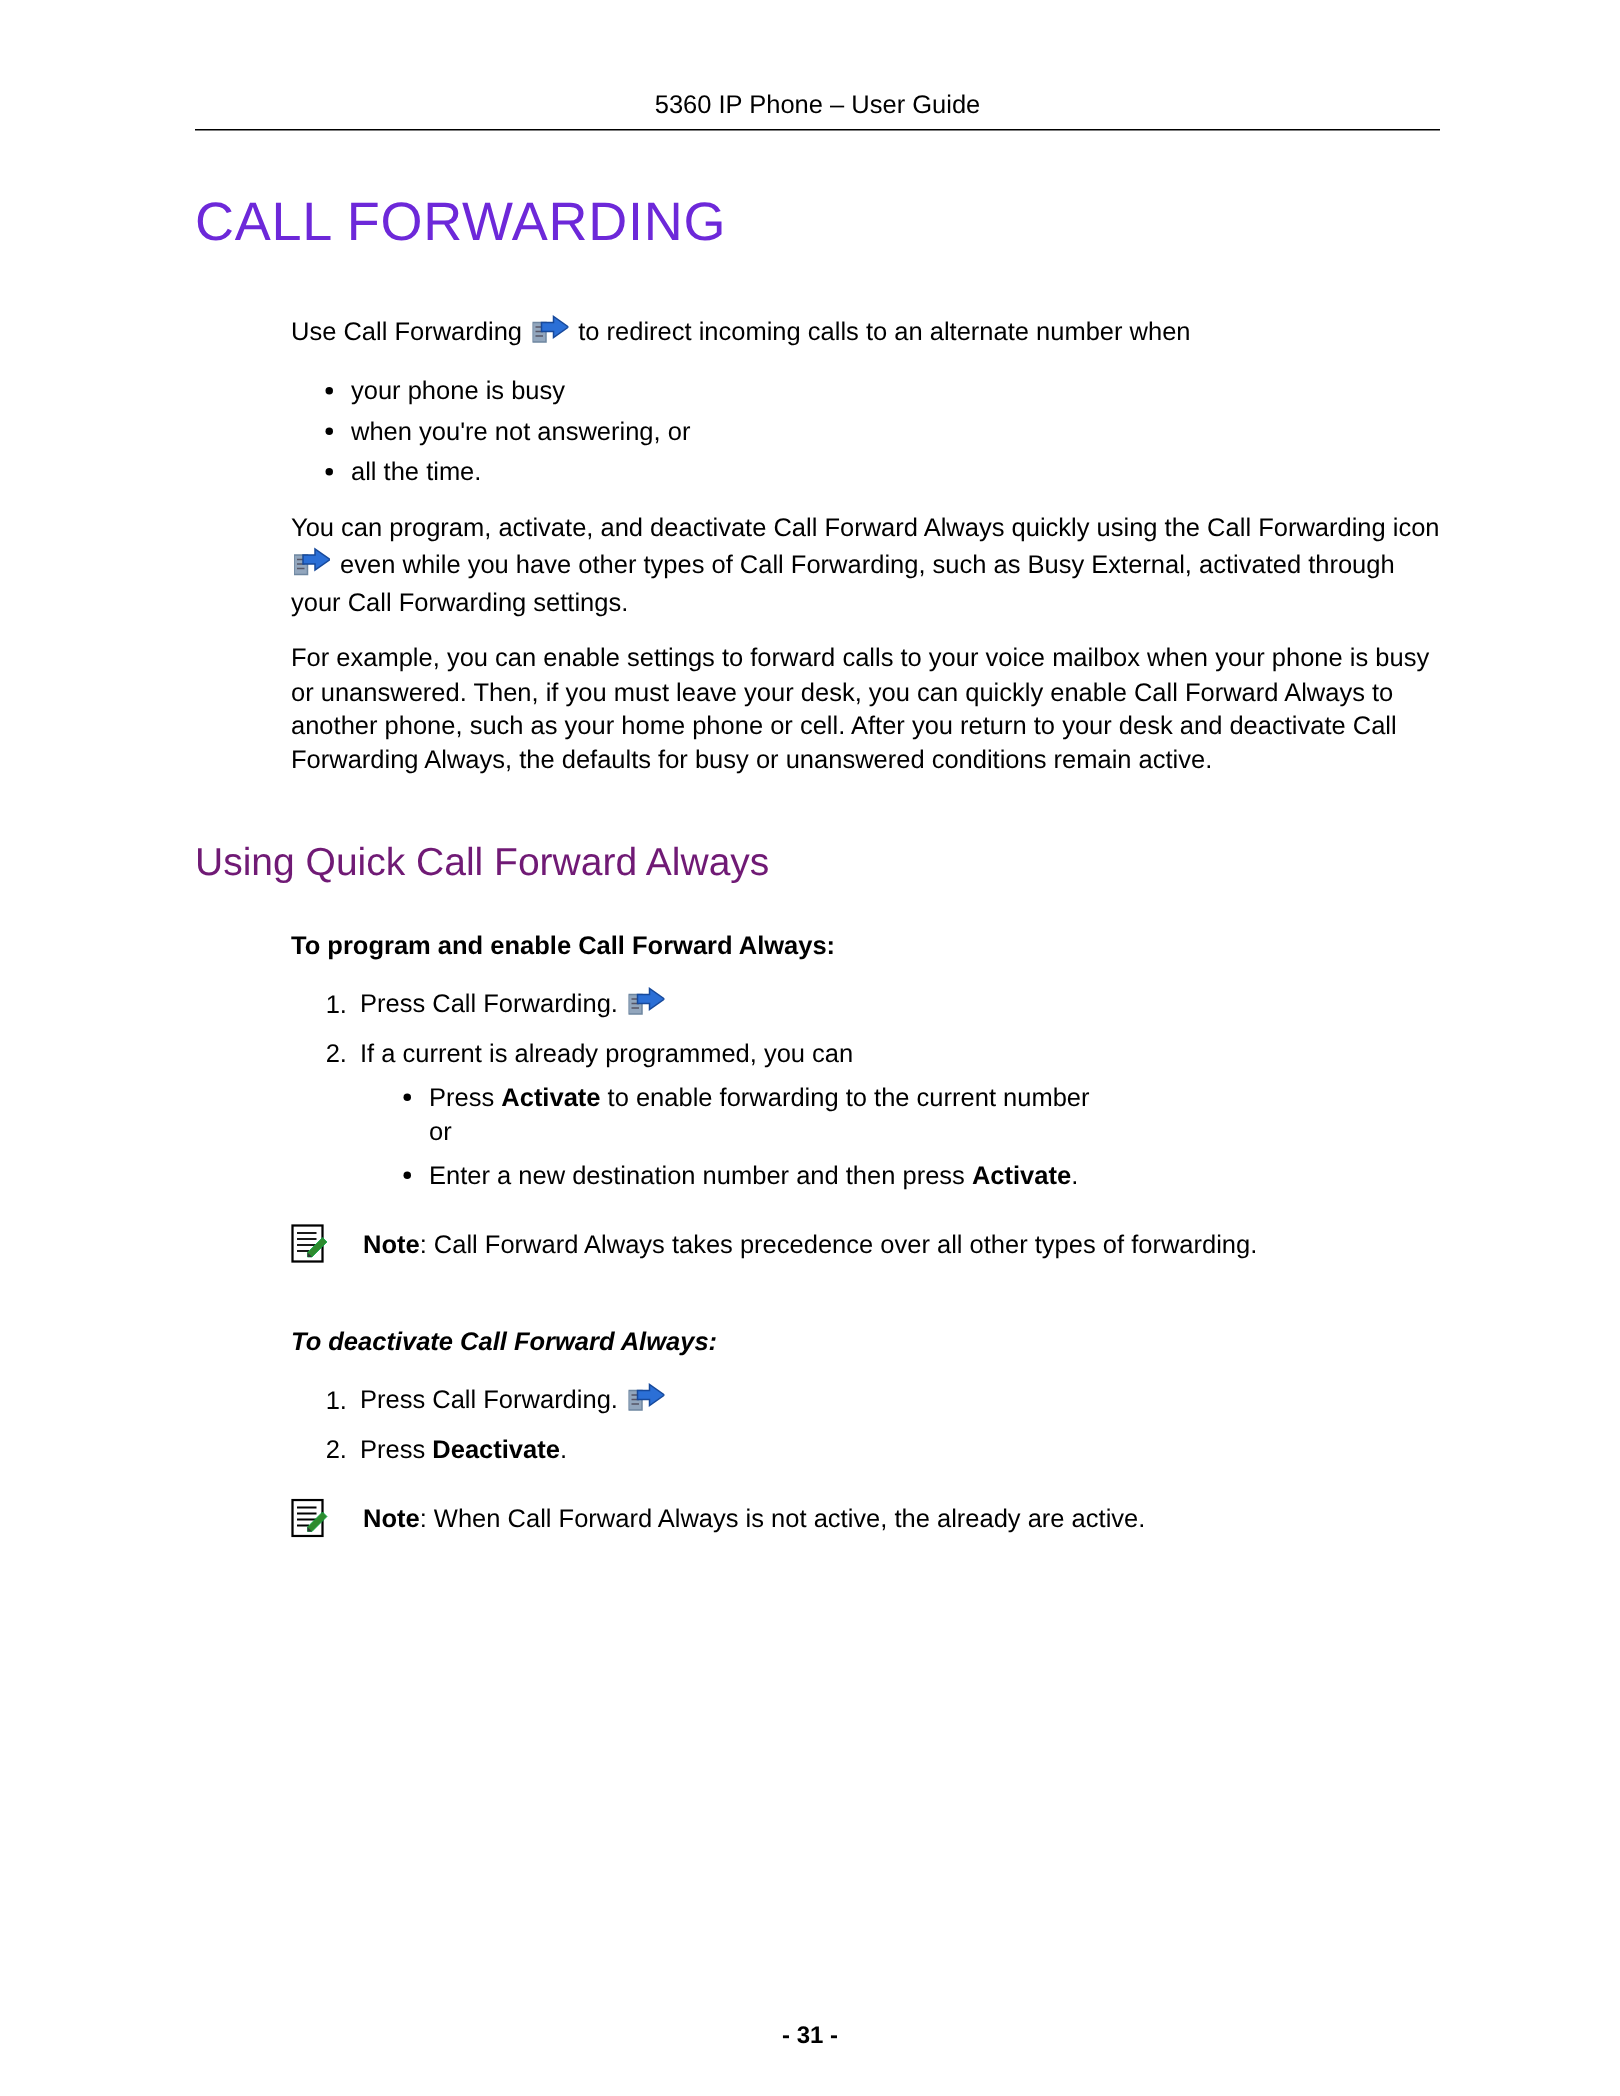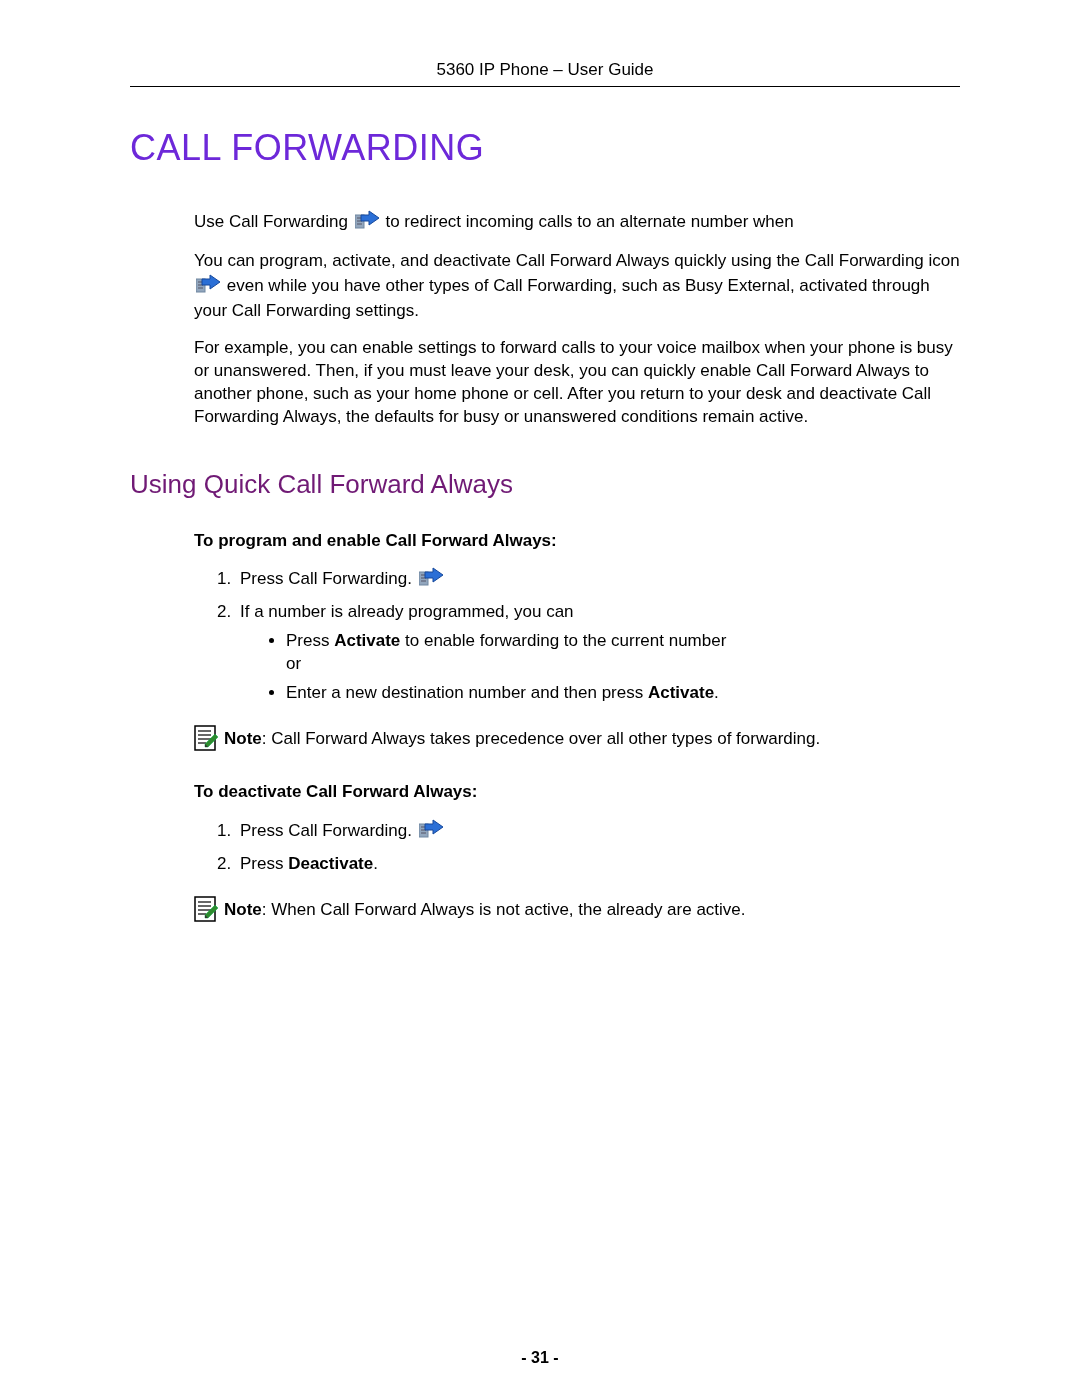--- a/index.html
+++ b/index.html
@@ -58,21 +58,21 @@
   ul.sub {
     list-style: disc;
     margin: 6px 0 6px 0;
     padding-left: 46px;
   }
   ul.sub li { margin: 6px 0; }
   .bold { font-weight: bold; }
   .note-row {
     display: flex;
     align-items: flex-start;
-    gap: 4px;
+    gap: 22px;
     margin: 20px 0;
   }
   .note-text { padding-top: 3px; }
   .footer {
     position: absolute;
     bottom: 30px;
     left: 0;
     width: 100%;
     text-align: center;
     font-weight: bold;
@@ -112,20 +112,25 @@
           <rect x="0" y="6" width="9" height="13" fill="#92a6bd" stroke="#6e86a0" stroke-width="1"></rect>
           <line x1="2" y1="9" x2="7" y2="9" stroke="#556" stroke-width="1"></line>
           <line x1="2" y1="12" x2="7" y2="12" stroke="#556" stroke-width="1"></line>
           <line x1="2" y1="15" x2="7" y2="15" stroke="#556" stroke-width="1"></line>
           <path d="M6 6 L14 6 L14 2 L24 9 L14 16 L14 12 L6 12 Z" fill="#2b6fd6" stroke="#17499b" stroke-width="1"></path>
         </svg>
       </span>
       <span> to redirect incoming calls to an alternate number when</span>
     </p>
 
+    <ul class="bullets">
+      <li>your phone is busy</li>
+      <li>when you're not answering, or</li>
+      <li>all the time.</li>
+    </ul>
 
     <p>
       <span>You can program, activate, and deactivate Call Forward Always quickly using the Call Forwarding icon </span>
       <span class="inline-icon">
         <svg width="24" height="20" viewBox="0 0 24 20">
           <rect x="0" y="6" width="9" height="13" fill="#92a6bd" stroke="#6e86a0" stroke-width="1"></rect>
           <line x1="2" y1="9" x2="7" y2="9" stroke="#556" stroke-width="1"></line>
           <line x1="2" y1="12" x2="7" y2="12" stroke="#556" stroke-width="1"></line>
           <line x1="2" y1="15" x2="7" y2="15" stroke="#556" stroke-width="1"></line>
           <path d="M6 6 L14 6 L14 2 L24 9 L14 16 L14 12 L6 12 Z" fill="#2b6fd6" stroke="#17499b" stroke-width="1"></path>
@@ -150,21 +155,21 @@
           <svg width="24" height="20" viewBox="0 0 24 20">
             <rect x="0" y="6" width="9" height="13" fill="#92a6bd" stroke="#6e86a0" stroke-width="1"></rect>
             <line x1="2" y1="9" x2="7" y2="9" stroke="#556" stroke-width="1"></line>
             <line x1="2" y1="12" x2="7" y2="12" stroke="#556" stroke-width="1"></line>
             <line x1="2" y1="15" x2="7" y2="15" stroke="#556" stroke-width="1"></line>
             <path d="M6 6 L14 6 L14 2 L24 9 L14 16 L14 12 L6 12 Z" fill="#2b6fd6" stroke="#17499b" stroke-width="1"></path>
           </svg>
         </span>
       </li>
       <li>
-        <span>If a number is already programmed, you can</span>
+        <span>If a current is already programmed, you can</span>
         <ul class="sub">
           <li>
             <span>Press </span><span class="bold">Activate</span><span> to enable forwarding to the current number</span><br>
             <span>or</span>
           </li>
           <li>
             <span>Enter a new destination number and then press </span><span class="bold">Activate</span><span>.</span>
           </li>
         </ul>
       </li>
@@ -180,21 +185,21 @@
           <line x1="4" y1="18" x2="12" y2="18" stroke="#000" stroke-width="1.2"></line>
           <path d="M14 22 L24 12 L21 9 L11 19 L11 22 Z" fill="#2e8b2e" stroke="#0a4" stroke-width="0.5"></path>
           <path d="M11 22 L14 22 L11 19 Z" fill="#333"></path>
         </svg>
       </span>
       <div class="note-text">
         <span class="bold">Note</span><span>: Call Forward Always takes precedence over all other types of forwarding.</span>
       </div>
     </div>
 
-    <p class="bold" style="margin-top:30px;">To deactivate Call Forward Always:</p>
+    <p class="bold" style="margin-top:42px;font-style:italic;">To deactivate Call Forward Always:</p>
 
     <ol class="numbers">
       <li>
         <span>Press Call Forwarding. </span>
         <span class="inline-icon">
           <svg width="24" height="20" viewBox="0 0 24 20">
             <rect x="0" y="6" width="9" height="13" fill="#92a6bd" stroke="#6e86a0" stroke-width="1"></rect>
             <line x1="2" y1="9" x2="7" y2="9" stroke="#556" stroke-width="1"></line>
             <line x1="2" y1="12" x2="7" y2="12" stroke="#556" stroke-width="1"></line>
             <line x1="2" y1="15" x2="7" y2="15" stroke="#556" stroke-width="1"></line>

